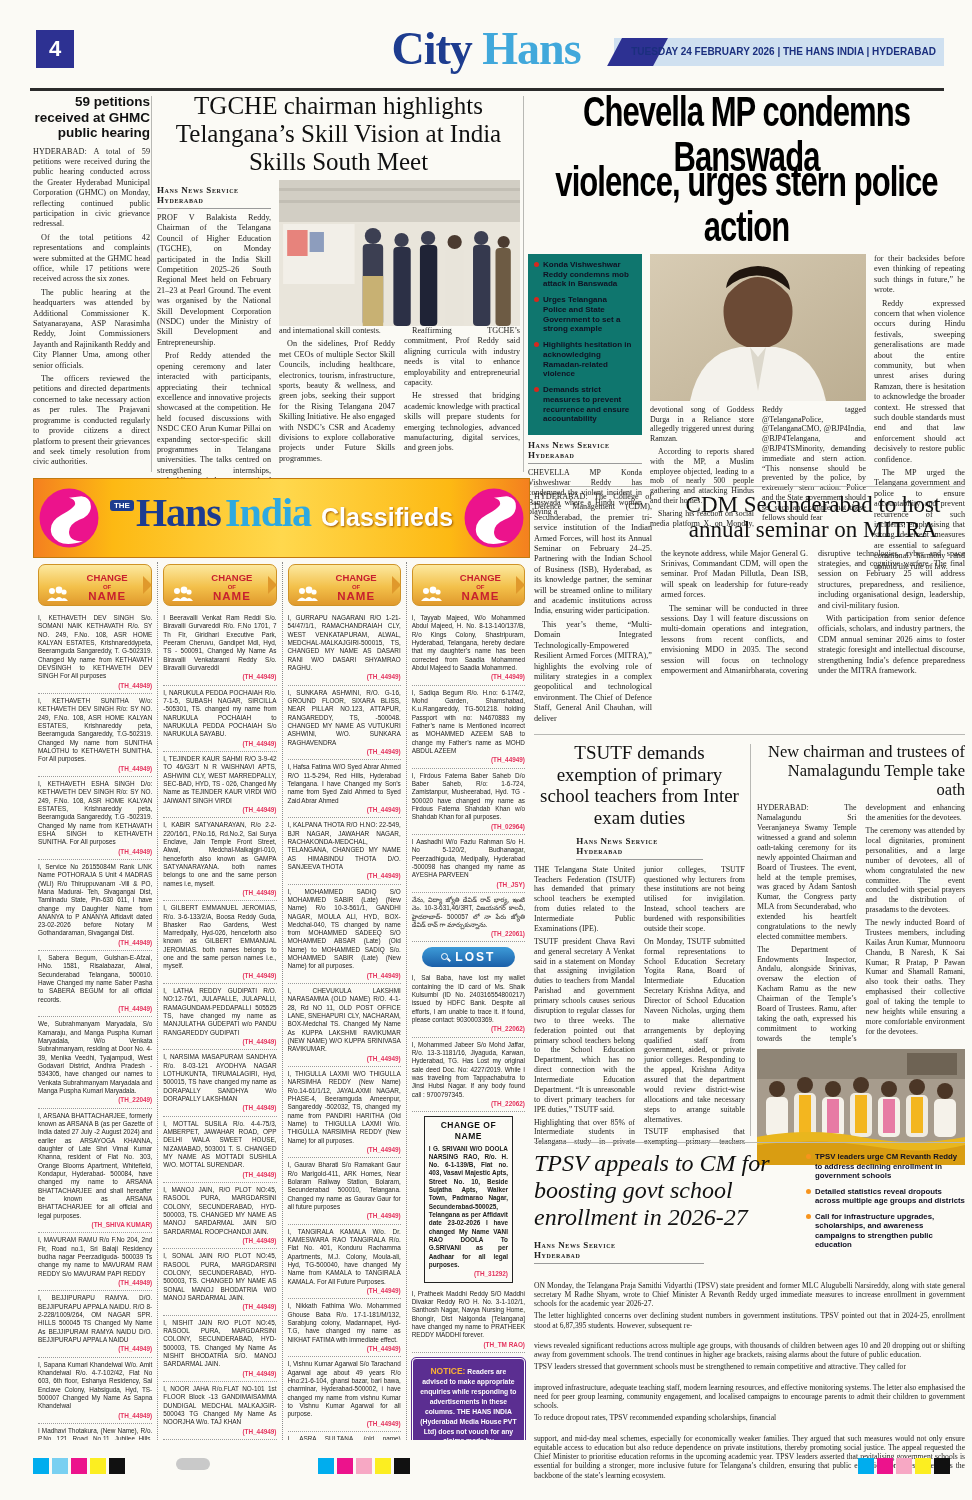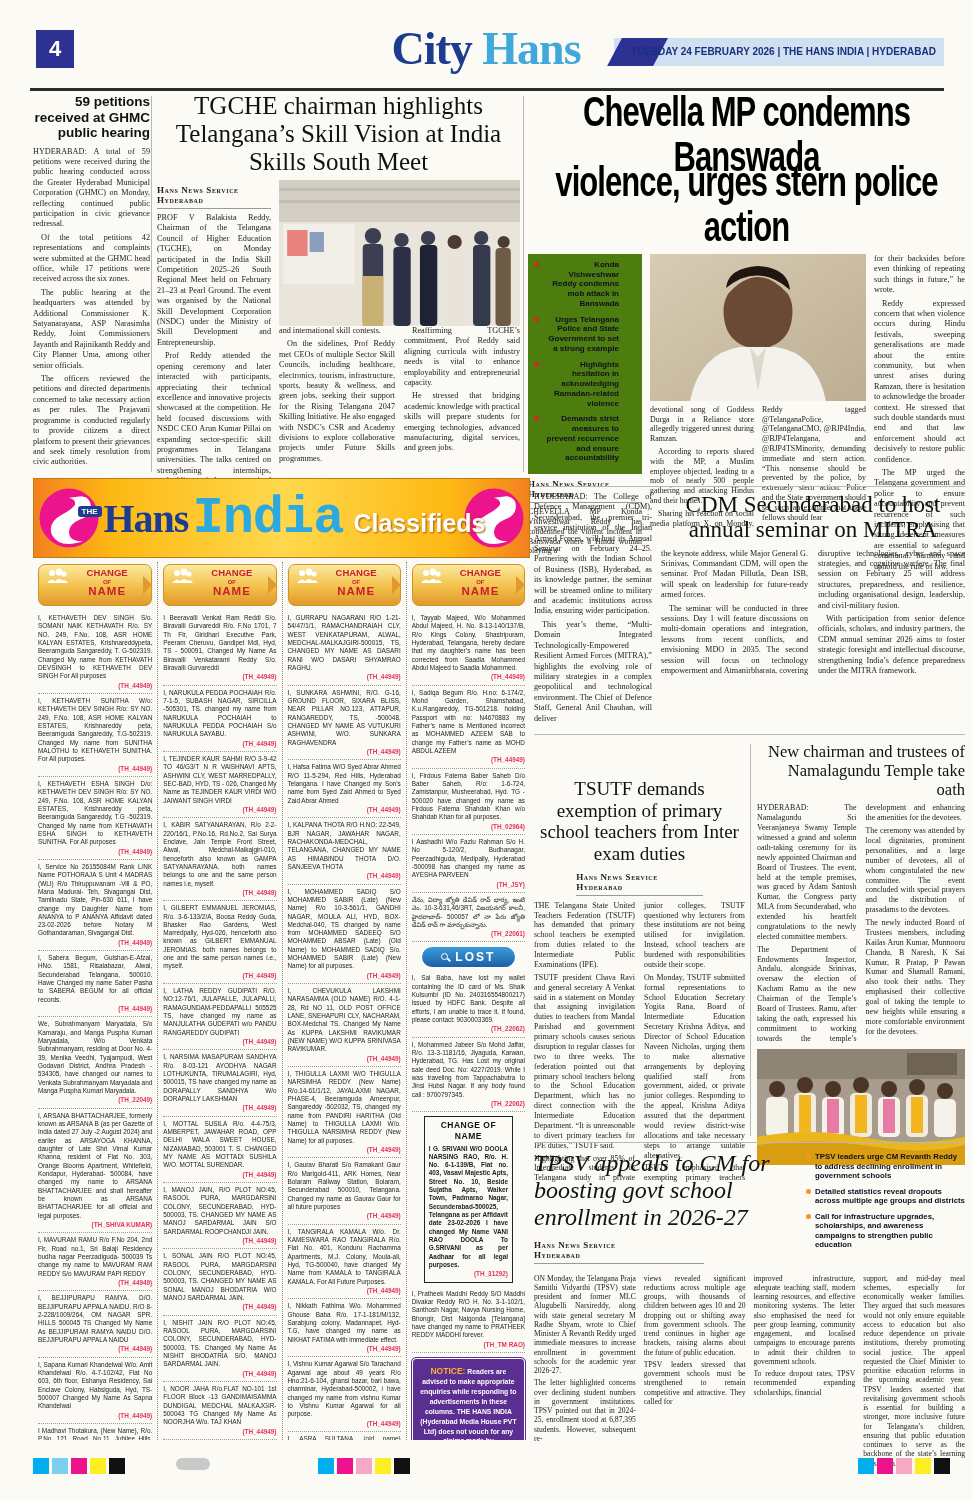--- a/index.html
+++ b/index.html
@@ -45,48 +45,48 @@
 .tg-photo { width:100%; height:146px; background:#d8d4ca; }
 .tg-caption { font-family:"Liberation Sans",sans-serif; font-size:7.6px; line-height:1.3; color:#333; margin:3px 0 5px 0; }
 .tg-cols { column-count:2; column-gap:9px; height:148px; overflow:hidden; }
 
 
 .chev { left:528px; top:90px; width:437px; }
 .chev-hl { text-align:center; font-family:"Liberation Sans",sans-serif; font-weight:900; font-size:33px;
   line-height:1.06; letter-spacing:-1px; color:#000; transform:scale(.94,1.28); transform-origin:center top; }
 .chev-body { display:flex; gap:8px; margin-top:24px; }
 .chev-left { width:114px; }
-.chev-bullets { background:#4d7c0f; padding:6px 23px 5px 6px;text-align:right; }
+.chev-bullets { background:#0f766e; padding:6px 10px 5px 6px; }
 .cb-item { display:flex; gap:4px; margin-bottom:6px; }
 .cb-dot { width:5px; height:5px; border-radius:50%; background:#d6281e; flex:none; margin-top:2px; }
 .cb-text { font-family:"Liberation Sans",sans-serif; font-weight:bold; font-size:8px; line-height:1.22; color:#101022; }
 .chev-left .bodytxt, .chev-mid .bodytxt, .chev-right .bodytxt { font-size:7.9px; line-height:1.24; }
 .chev-mid { width:216px; }
 .chev-photo { width:100%; height:147px; background:#cfc2a8; }
 .chev-midcols { column-count:2; column-gap:8px; height:160px; overflow:hidden; margin-top:4px; }
 .chev-right { flex:1; height:318px; overflow:hidden; }
 
 
 .cls { left:33px; top:478px; width:497px; }
 .cls-banner { position:relative; height:80px; border:1px solid #c27a10;
   background:linear-gradient(90deg,#f4801f 0%,#fdb913 16%,#ffd84d 50%,#fdb913 84%,#f4801f 100%); }
 .swan { position:absolute; top:6px; width:62px; height:66px; }
 .swan.l { left:4px; } .swan.r { right:4px; }
 .cls-logo { position:absolute; left:0; right:0; top:10px; text-align:center; white-space:nowrap; }
 .cls-the { display:inline-block; background:#1d3c8f; color:#fff; font-family:"Liberation Sans",sans-serif;
   font-size:8px; font-weight:bold; padding:1px 4px; border-radius:3px; vertical-align:18px; margin-right:2px; }
 .cls-hans { font-size:40px; font-weight:bold; color:#1d3c8f; letter-spacing:-1px; }
-.cls-india { font-size:52px; font-weight:bold; color:#2ea9e0; letter-spacing:-1px;font-family:Liberation Mono, monospace; }
+.cls-india { font-size:40px; font-weight:bold; color:#2ea9e0; letter-spacing:-1px; }
 .cls-word { font-family:"Liberation Sans",sans-serif; font-size:25px; font-weight:bold; color:#fff;
   text-shadow:1px 1px 2px #a05a00; margin-left:10px; }
 .cls-cols { display:flex; margin-top:4px; height:878px; }
 .cl-col { width:25%; padding:2px 5px; overflow:hidden; font-family:"Liberation Sans",sans-serif;
   font-size:6.4px; line-height:1.3; }
 .cl-col + .cl-col { border-left:1px dotted #8a8a8a; }
-.con-badge { position:relative; display:flex; align-items:flex-start; gap:4px; height:42px; padding:3px 10px 3px 6px;
+.con-badge { position:relative; display:flex; align-items:flex-end; gap:4px; height:42px; padding:3px 10px 3px 6px;
   background:linear-gradient(180deg,#fce9a0,#f3c04a 55%,#e0992c); border:1px solid #cf9326; border-radius:7px; margin-bottom:5px; }
 .con-badge::after { content:""; position:absolute; right:-1px; top:50%; transform:translateY(-50%);
   border-top:9px solid transparent; border-bottom:9px solid transparent; border-left:9px solid #e0992c; }
 .con-txt { flex:1; text-align:center; font-family:"Liberation Sans",sans-serif; font-weight:900; color:#c8202f; line-height:1; }
 .con-txt .l1 { font-size:9.5px; display:block; }
 .con-txt .l2 { font-size:6px; display:block; margin:1px 0; }
 .con-txt .l3 { font-size:11.5px; display:block; letter-spacing:1px; }
 .ad { border-bottom:1px dotted #9a9a9a; padding:3px 0; text-align:justify; }
 .ad-ref { display:block; text-align:right; color:#e4355f; font-weight:bold; margin-top:1px; }
 .lost-badge { display:flex; align-items:center; justify-content:center; gap:5px; width:82%; margin:5px auto 4px auto;
@@ -103,37 +103,37 @@
 .notice-box .nb-head { color:#f9b233; font-size:8.5px; }
 
 
 .cdm { left:534px; top:492px; width:431px; }
 .cdm-row { display:flex; gap:9px; }
 .cdm-c1 { width:118px; height:234px; overflow:hidden; }
 .cdm-right { flex:1; }
 .cdm h1 { font-size:23px; font-weight:normal; line-height:1.1; text-align:center; color:#111; margin-bottom:6px; }
 .cdm-cols { column-count:2; column-gap:10px; height:164px; overflow:hidden; }
 
-.tsutf { left:534px; top:778px; width:211px;font-family:Liberation Serif, serif; }
+.tsutf { left:534px; top:742px; width:211px;font-family:Liberation Serif, serif; }
 .tsutf h1 { font-size:19px; font-weight:normal; line-height:1.14; text-align:center; color:#111; }
 .tsutf-cols { column-count:2; column-gap:9px; height:292px; overflow:hidden; font-size:7.9px; line-height:1.25; }
 
 .temple { left:757px; top:742px; width:208px; }
 .temple h1 { font-size:16.5px; font-weight:normal; line-height:1.16; text-align:right; color:#111; margin-bottom:4px; }
 .temple-cols { column-count:2; column-gap:9px; height:242px; overflow:hidden; font-size:7.9px; line-height:1.25; }
 .temple-photo { width:100%; height:116px; background:#b0a598; margin-top:4px; }
 
 .tpsv { left:534px; top:1150px; width:431px; }
 .tpsv-head { display:flex; gap:10px; }
 .tpsv-hl { width:262px; font-style:italic; font-size:24px; line-height:1.12; color:#111; }
 .tpsv-byline { width:262px; }
 .tpsv-bullets { flex:1; padding-top:2px; }
 .tpsv-bullets .cb-dot { background:#f7941d; }
 .tpsv-bullets .cb-text { font-size:7.8px; }
-.tpsv-body { display:flex; gap:8px; margin-top:6px; }
+.tpsv-body { display:flex; gap:8px; margin-top:13px;flex-direction:column; }
 .tpsv-col { flex:1; font-size:7.6px; line-height:1.22; height:196px; overflow:hidden; }
 
 
 .marks { bottom:26px; display:flex; gap:3px; }
 .mark { width:16px; height:16px; }
 .graypill { left:176px; bottom:30px; width:34px; height:12px; background:#c9c9c9; border-radius:6px; }
 .g1 { left:33px; } .g2 { left:318px; } .g3 { left:858px; }
 </style>
 </head>
 <body>

